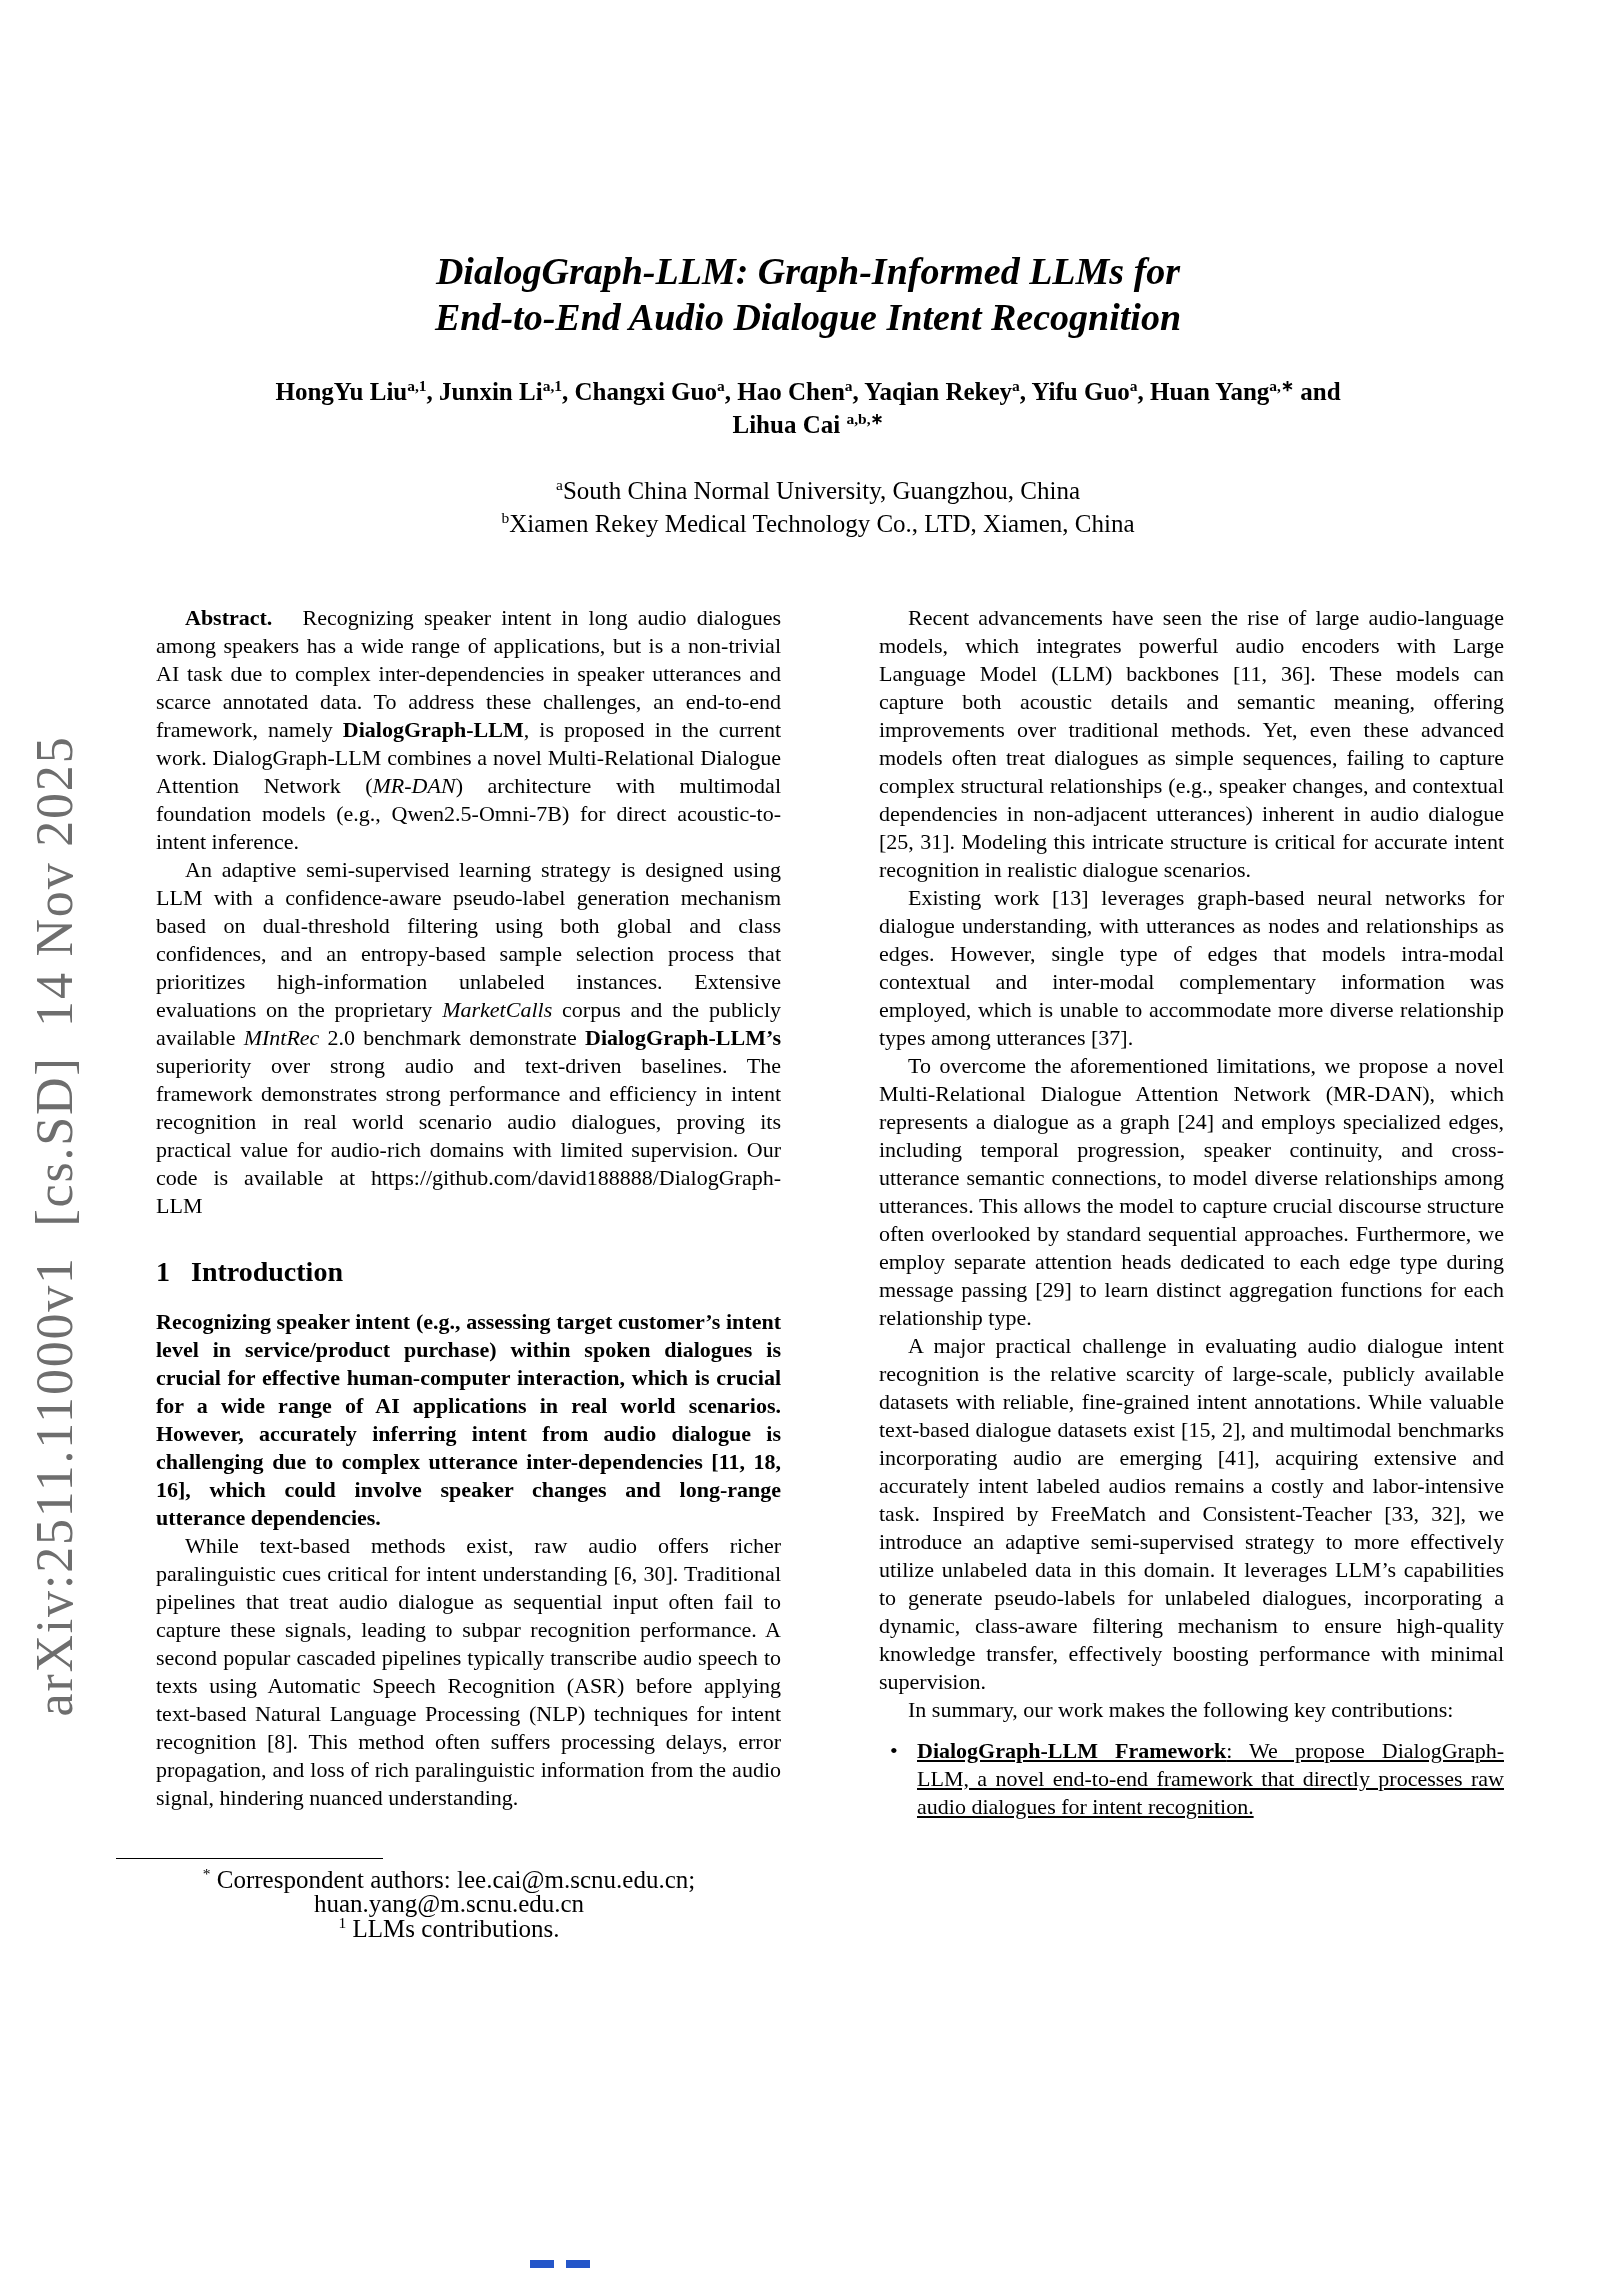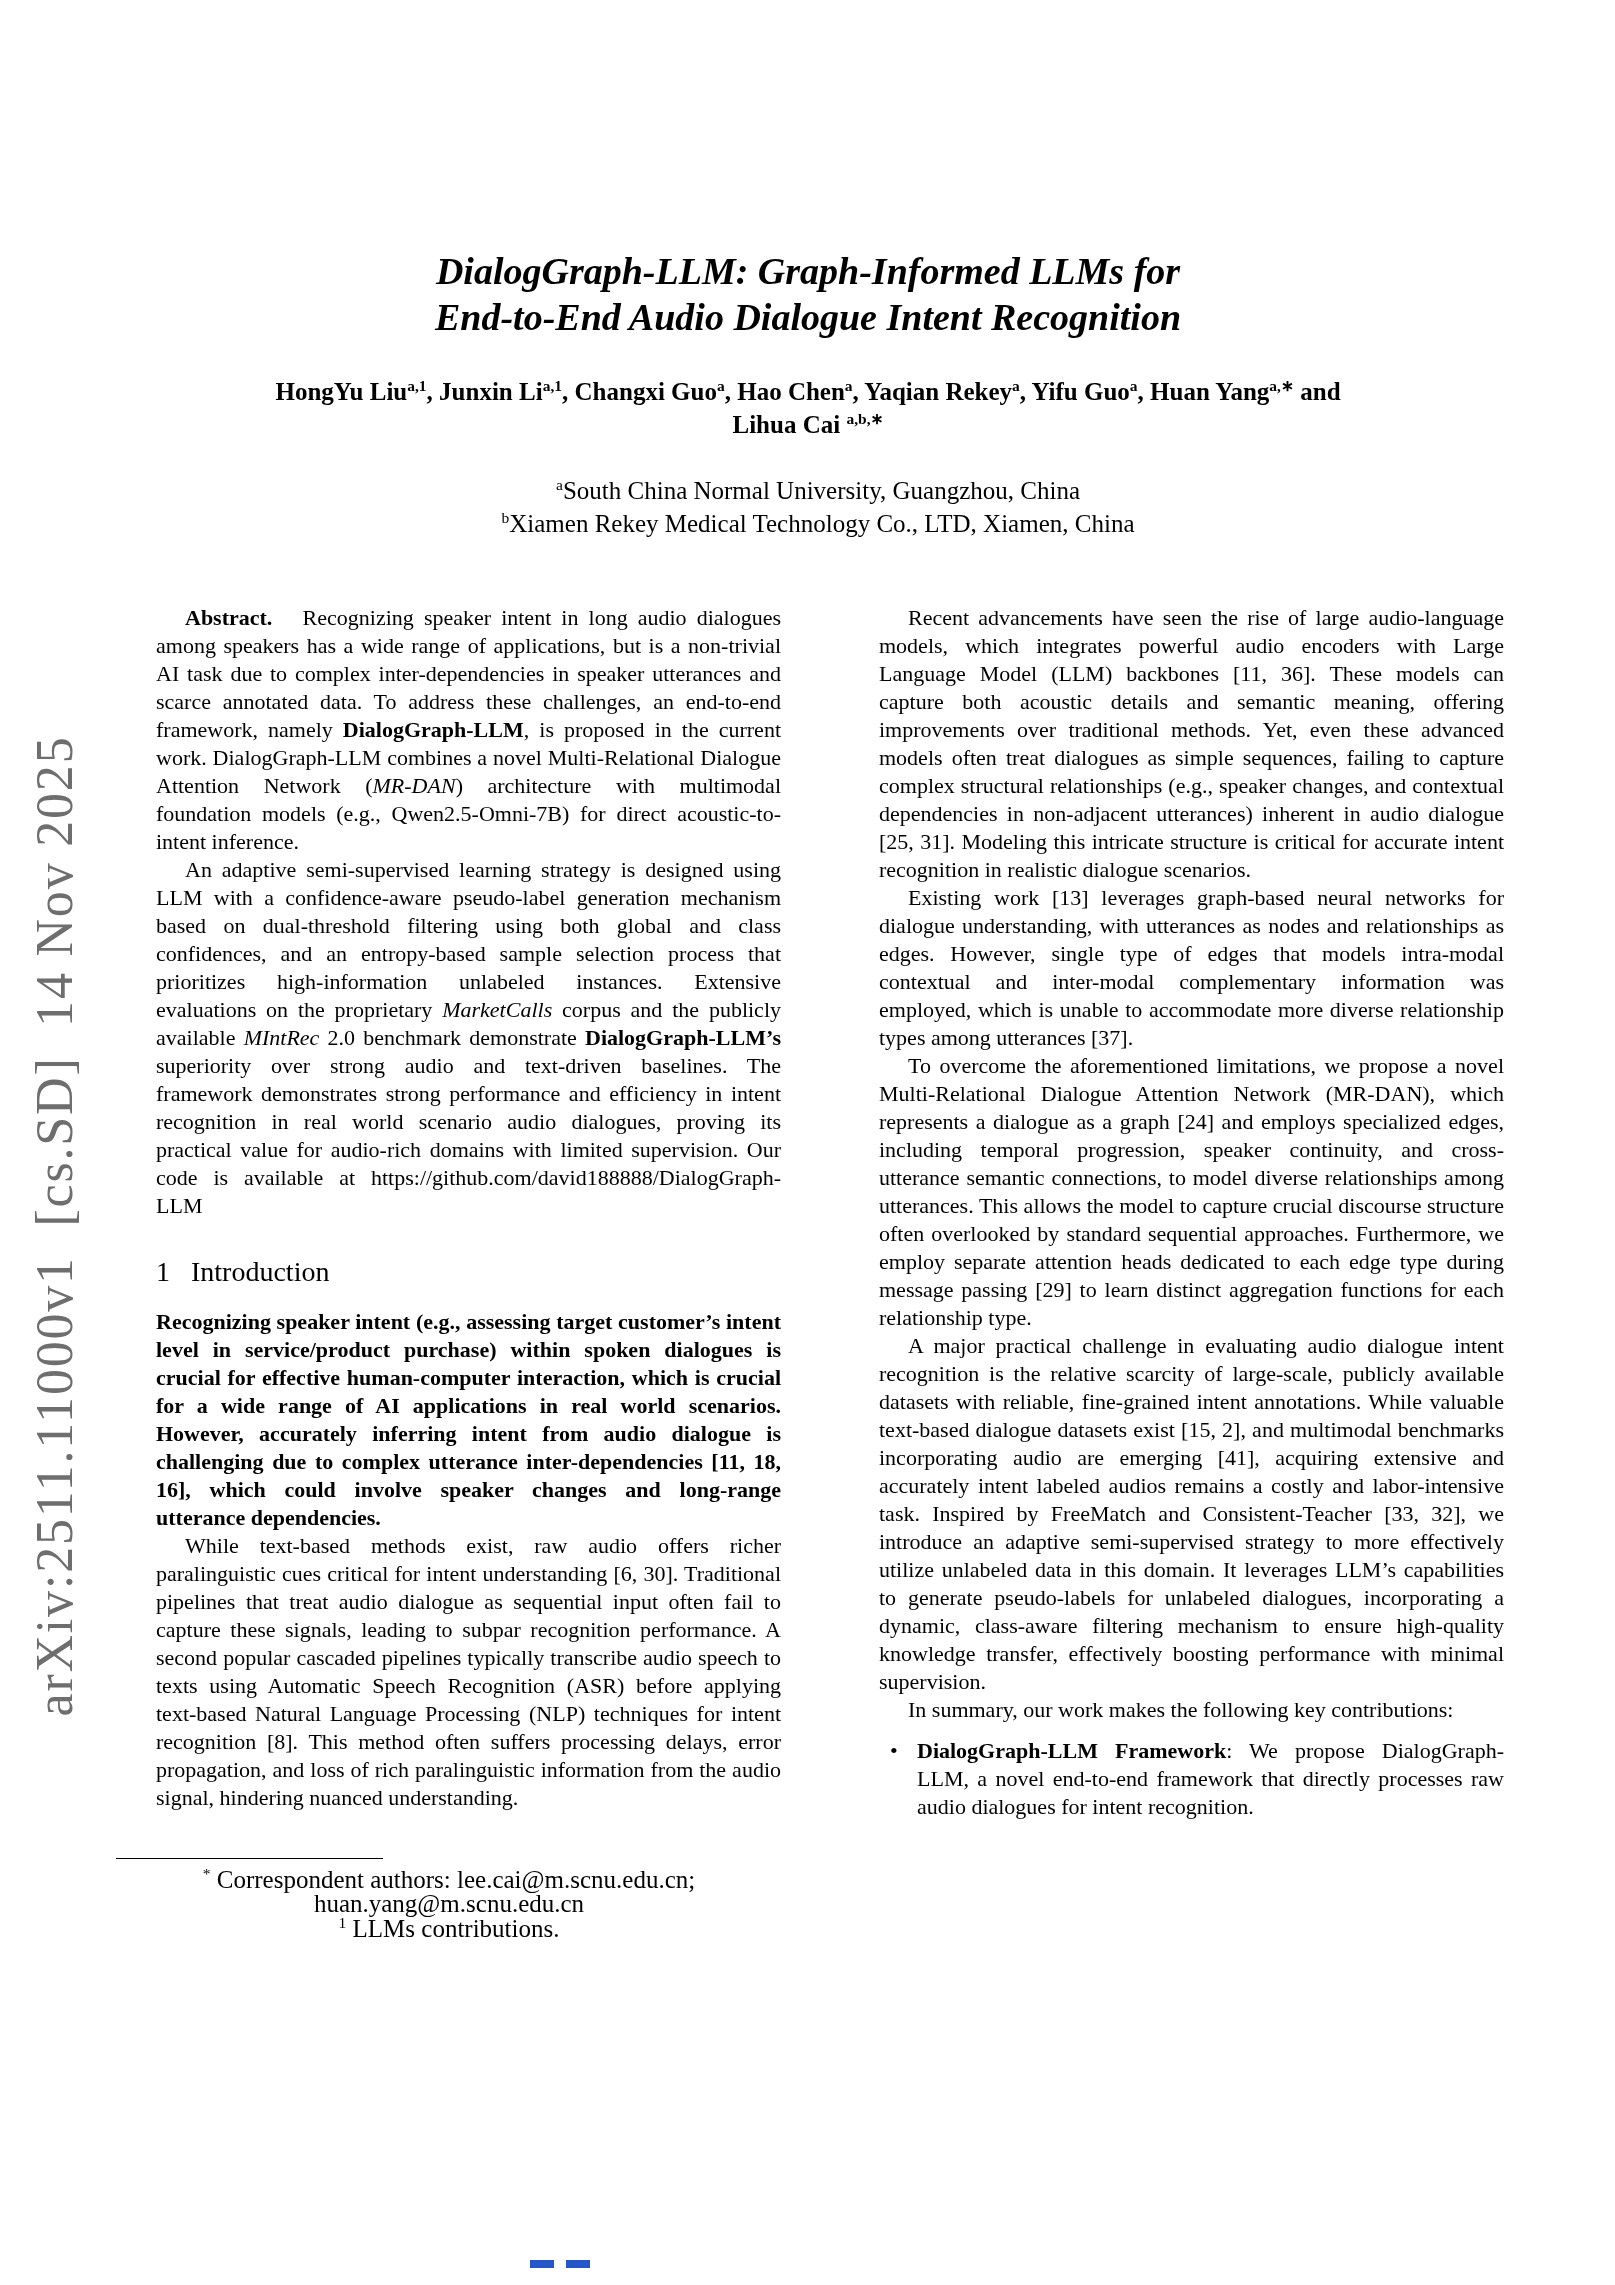--- a/index.html
+++ b/index.html
@@ -34,26 +34,26 @@
   .col {
     width:665px;
     font-size:22px; line-height:28px;
     text-align:justify;
     hyphens:auto;margin-left:40px; -webkit-hyphens:auto;
   }
   .para { margin:0; text-indent:29px; }
   .para.noindent { text-indent:0;font-weight:bold; }
 
   h2.section {
-    font-size:28px; font-weight:normal; text-align:left; text-indent:0;
+    font-size:28px; font-weight:bold; text-align:left; text-indent:0;
     margin:38px 0 22px 0;
   }
 
   .bullets { margin:12.7px 0 0 0; padding:0; list-style:none; }
-  .bullets li { position:relative; padding-left:38px; text-indent:0; margin-top:5.4px; }
+  .bullets li { position:relative; padding-left:38px; text-indent:0; margin-top:5.4px;text-decoration:underline; }
   .bullets li::before { content:"\2022"; position:absolute; left:11px; }
 
   
   .footnote {
     position:absolute; left:116px; top:1858px; width:666px;
     font-size:25px; line-height:24.4px; text-align:center;
   }
   .fn-rule { width:267px; border-top:1.8px solid #000; margin-bottom:9px; }
 
   

